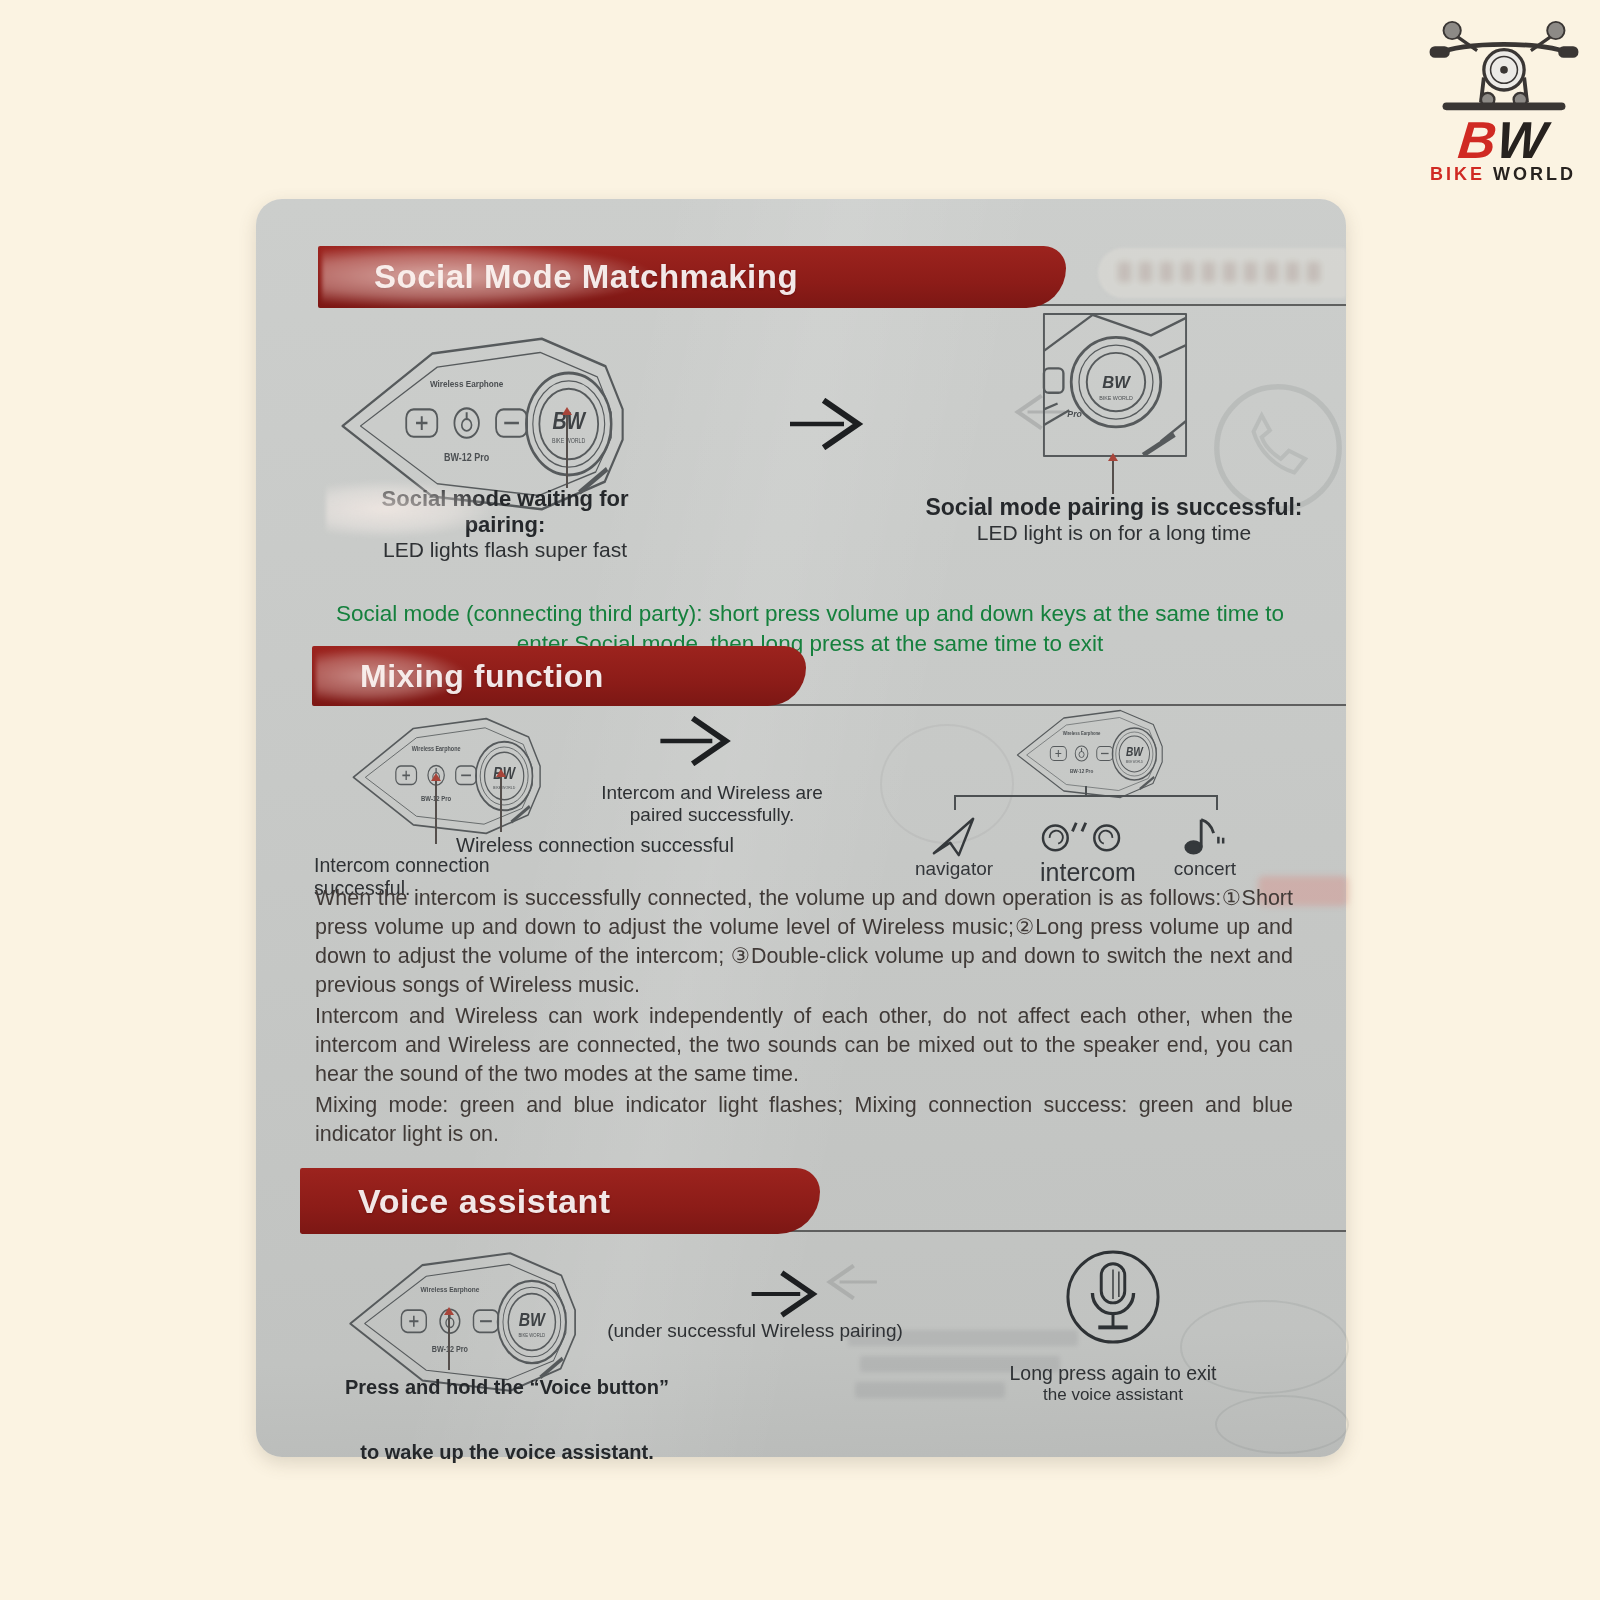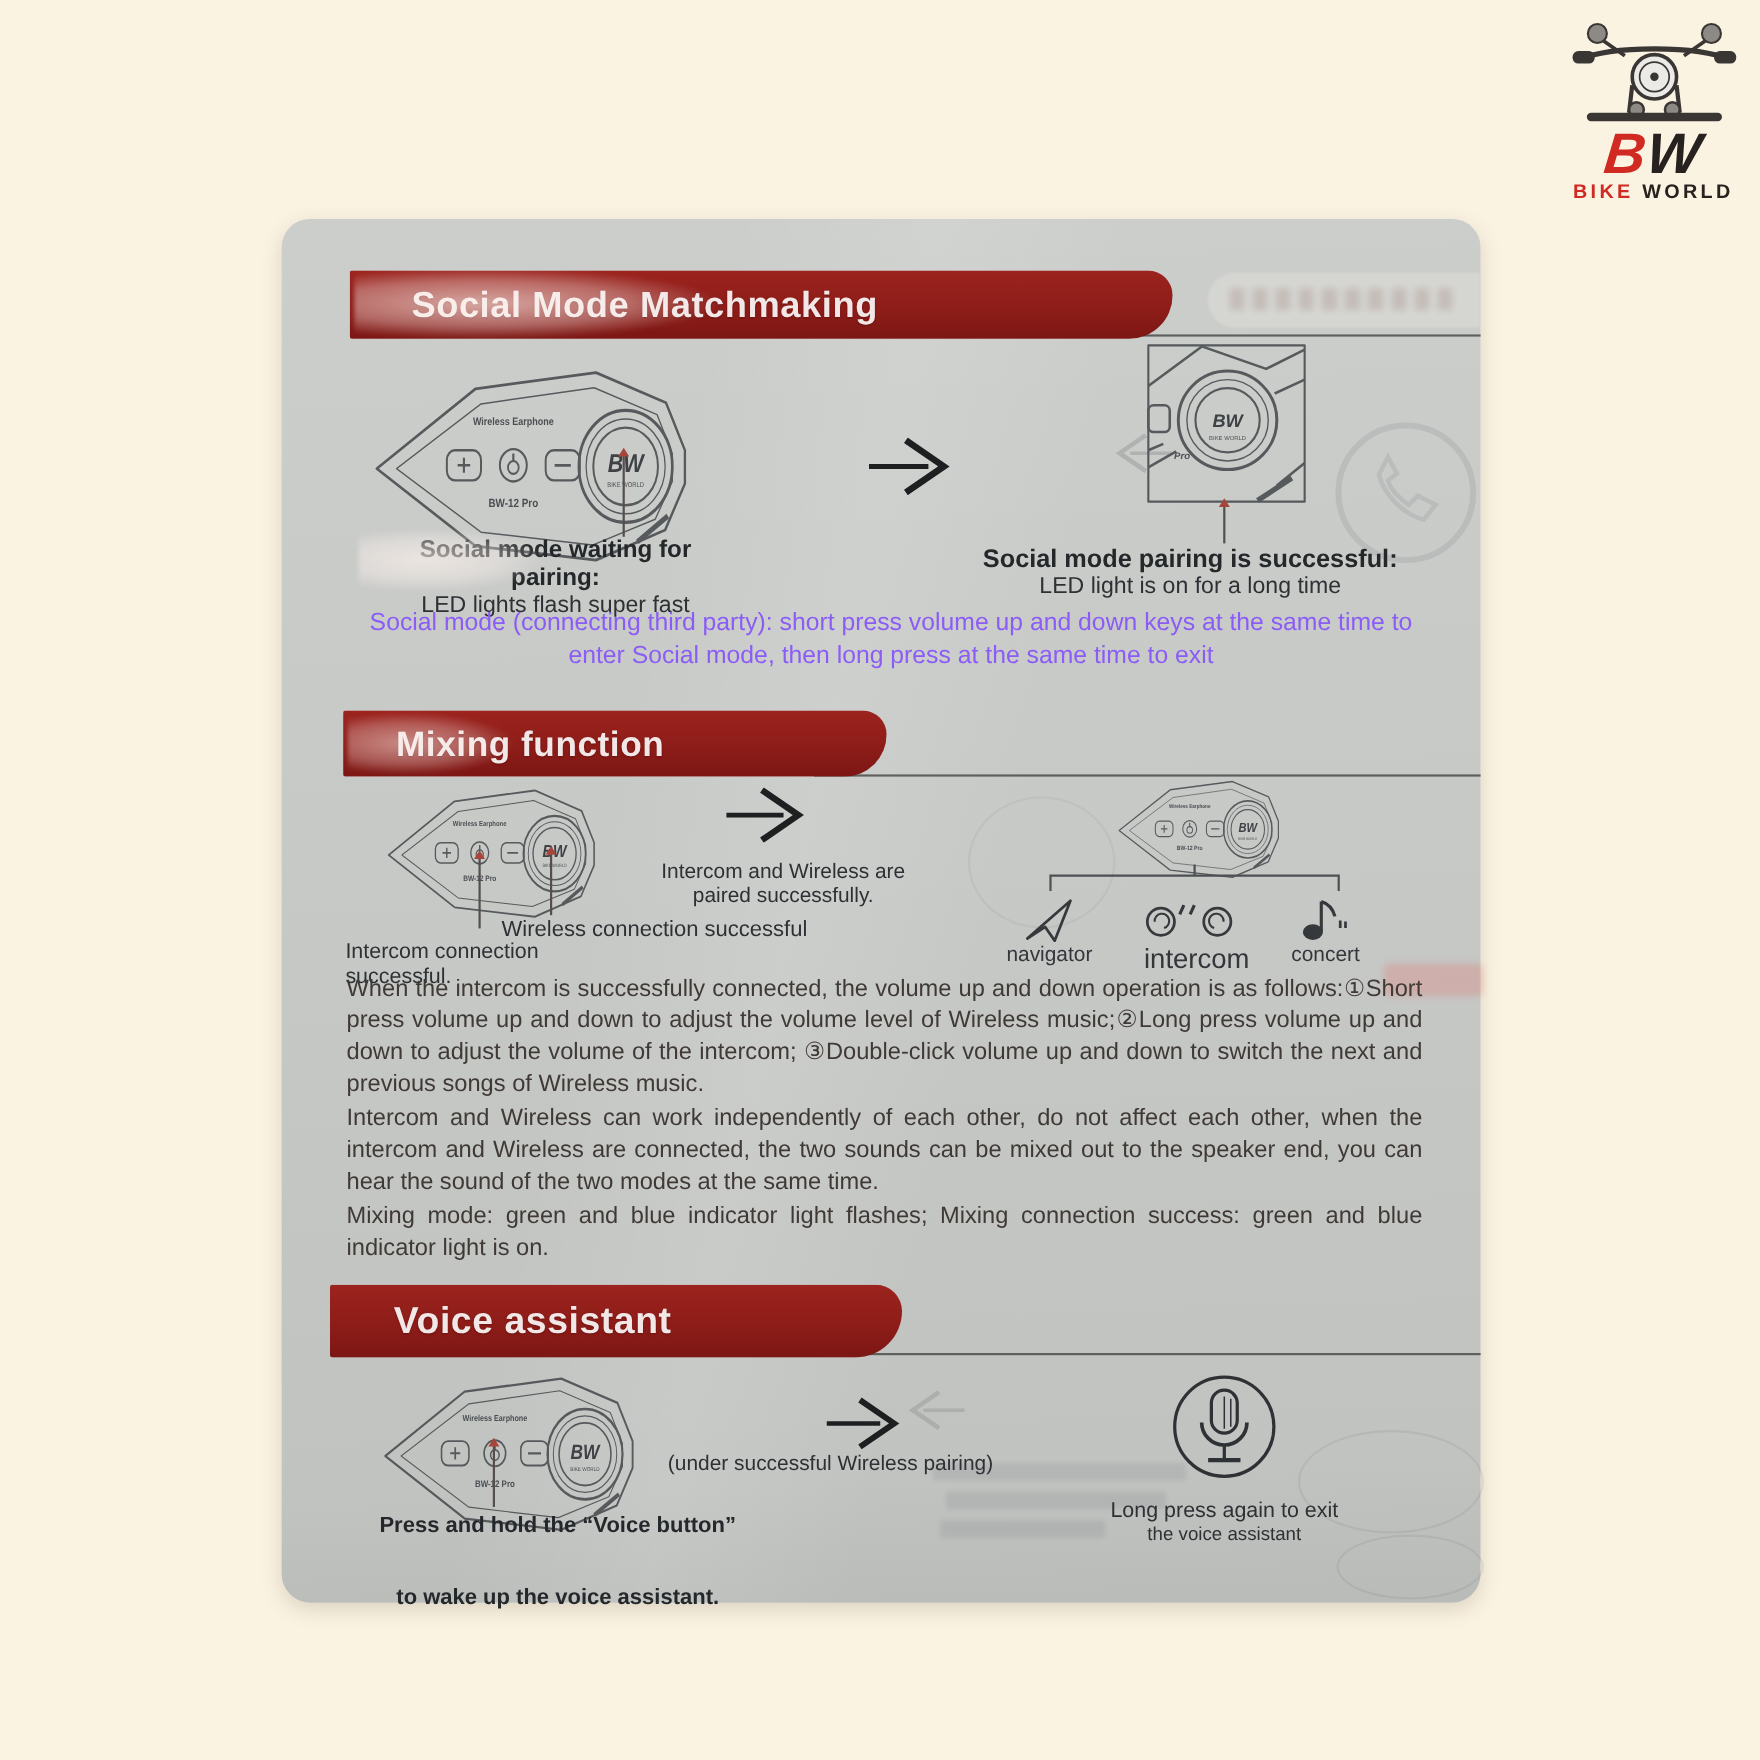--- a/index.html
+++ b/index.html
@@ -16,21 +16,21 @@
   .glare{pointer-events:none;background:radial-gradient(ellipse at 35% 50%,rgba(255,242,236,.65) 0%,rgba(255,245,240,.35) 45%,transparent 72%);filter:blur(2px);}
   .ghost{pointer-events:none;}
   .ghost-banner{background:rgba(223,221,215,.55);border-radius:30px 4px 4px 30px;filter:blur(1.5px);}
   .ghost-banner .smudge{margin:14px 20px;height:20px;background:repeating-linear-gradient(90deg,rgba(150,122,116,.28) 0 13px,transparent 13px 21px);filter:blur(3px);}
   .ghost-line{background:rgba(70,72,74,.10);filter:blur(2px);border-radius:3px;}
   .ghost-oval{border:2px solid rgba(80,84,88,.10);border-radius:50%;}
   
   .capB{font-weight:700;color:#25282b;}
   .cap{color:#2e3134;}
   .center{text-align:center;}
-  .para{color:#8b5cf6;}
+  .para{color:#15803d;margin-top:48px;}
   .bodytext p{margin:0 0 2px 0;color:#403a37;text-align:justify;}
   .iconlabel{color:#33363a;text-align:center;}
   
   .leader{width:2px;background:#554f4c;}
   .leader .tip{position:absolute;top:-7px;left:-4px;width:0;height:0;border-left:5px solid transparent;border-right:5px solid transparent;border-bottom:8px solid #a8453a;}
   
   .smear{background:rgba(226,112,100,.28);filter:blur(3px);border-radius:6px;}
   
   .bw-letters{font-weight:900;font-style:italic;font-size:52px;letter-spacing:1px;transform:skewX(-6deg);line-height:1;}
   .bw-letters .b{color:#d02a23;}
@@ -155,21 +155,21 @@
       <path d="M2,100 L16,94"></path>
     </g>
     <text x="76" y="78" font-size="17" font-weight="bold" font-style="italic" text-anchor="middle" fill="#3e4245">BW</text>
     <text x="76" y="90" font-size="5.5" text-anchor="middle" fill="#4b4f52">BIKE WORLD</text>
     <text x="26" y="108" font-size="9" font-weight="bold" font-style="italic" fill="#4b4f52">Pro</text>
   </svg>
     </div>
   <div class="abs leader" style="left:1112px;top:460px;height:34px;">
       <div class="tip"></div>
     </div>
-  <div class="abs center" style="left:886px;top:494px;width:392px;">
+  <div class="abs center" style="left:918px;top:494px;width:392px;">
     <div class="capB" style="font-size:23px;">Social mode pairing is successful:</div>
     <div class="cap" style="font-size:21px;">LED light is on for a long time</div>
   </div>
 
   <div class="abs center para" style="left:330px;top:551px;width:960px;font-size:22.5px;line-height:30px;">Social mode (connecting third party): short press volume up and down keys at the same time to enter Social mode, then long press at the same time to exit</div>
 
   <div class="abs rule" style="left:740px;top:704px;width:606px;"></div>
   <div class="abs banner" style="left:312px;top:646px;width:446px;height:60px;padding-left:48px;font-size:32px;">
     <span>Mixing function</span>
   </div>

